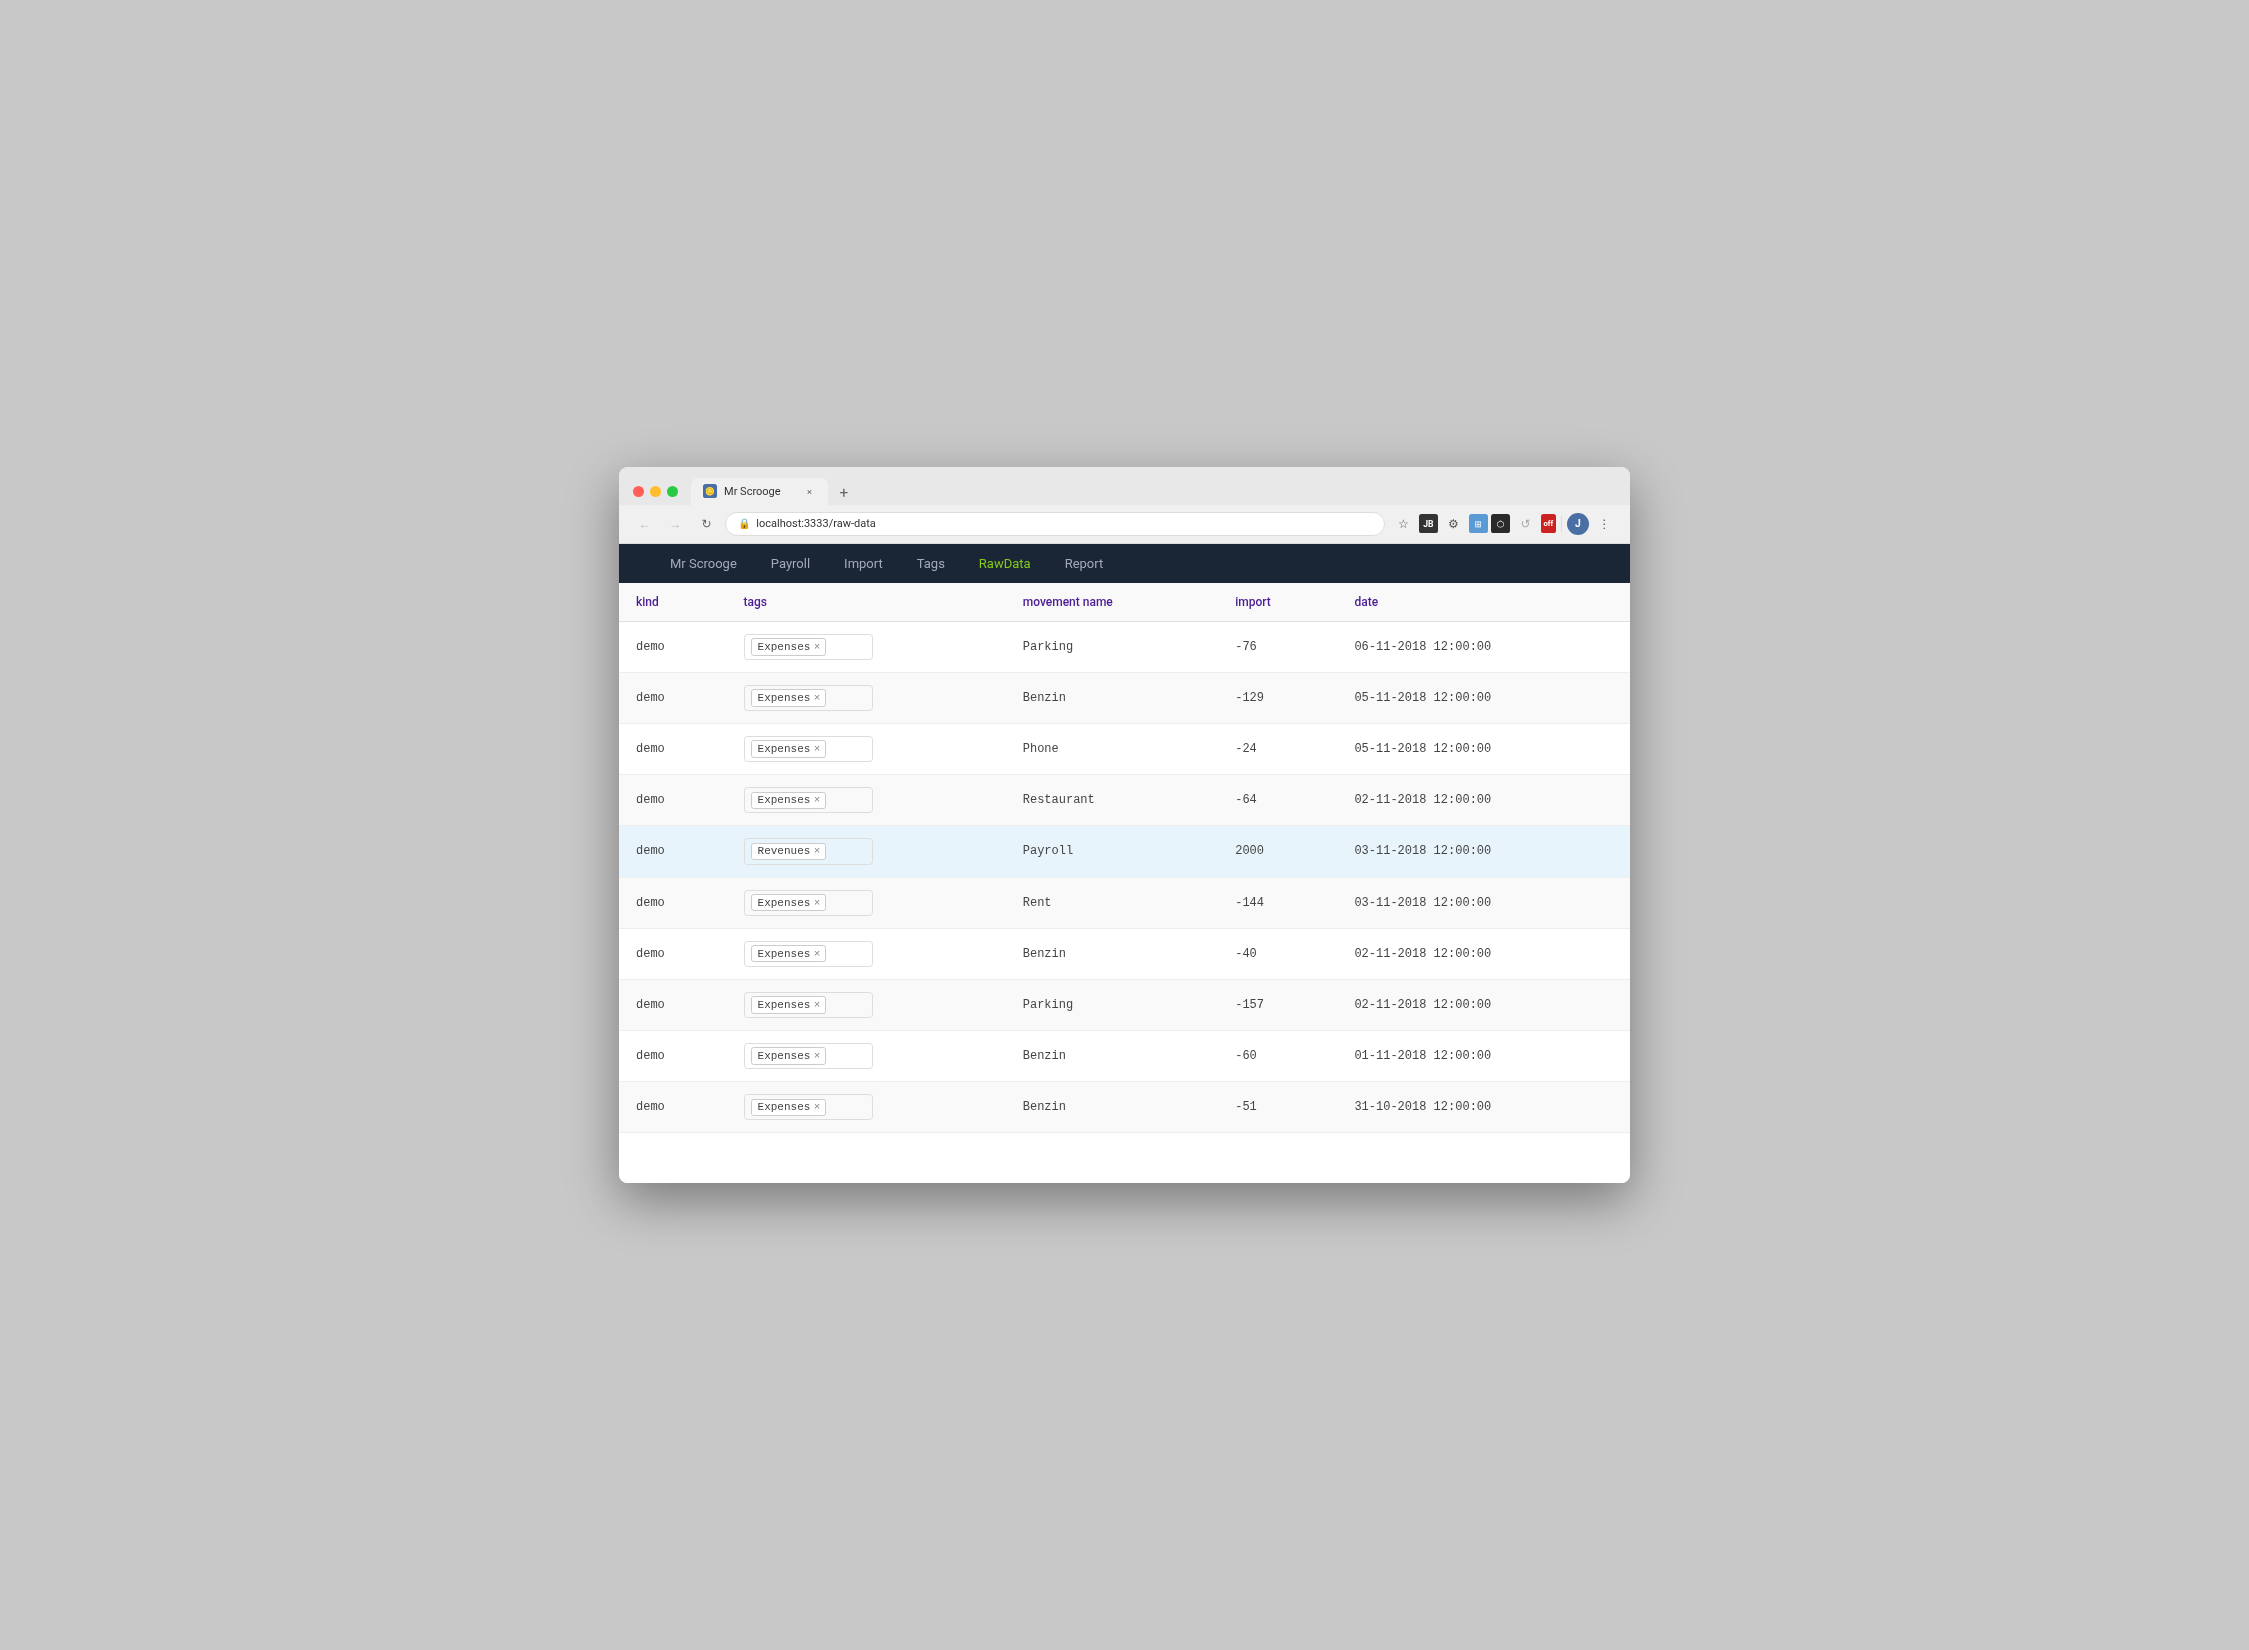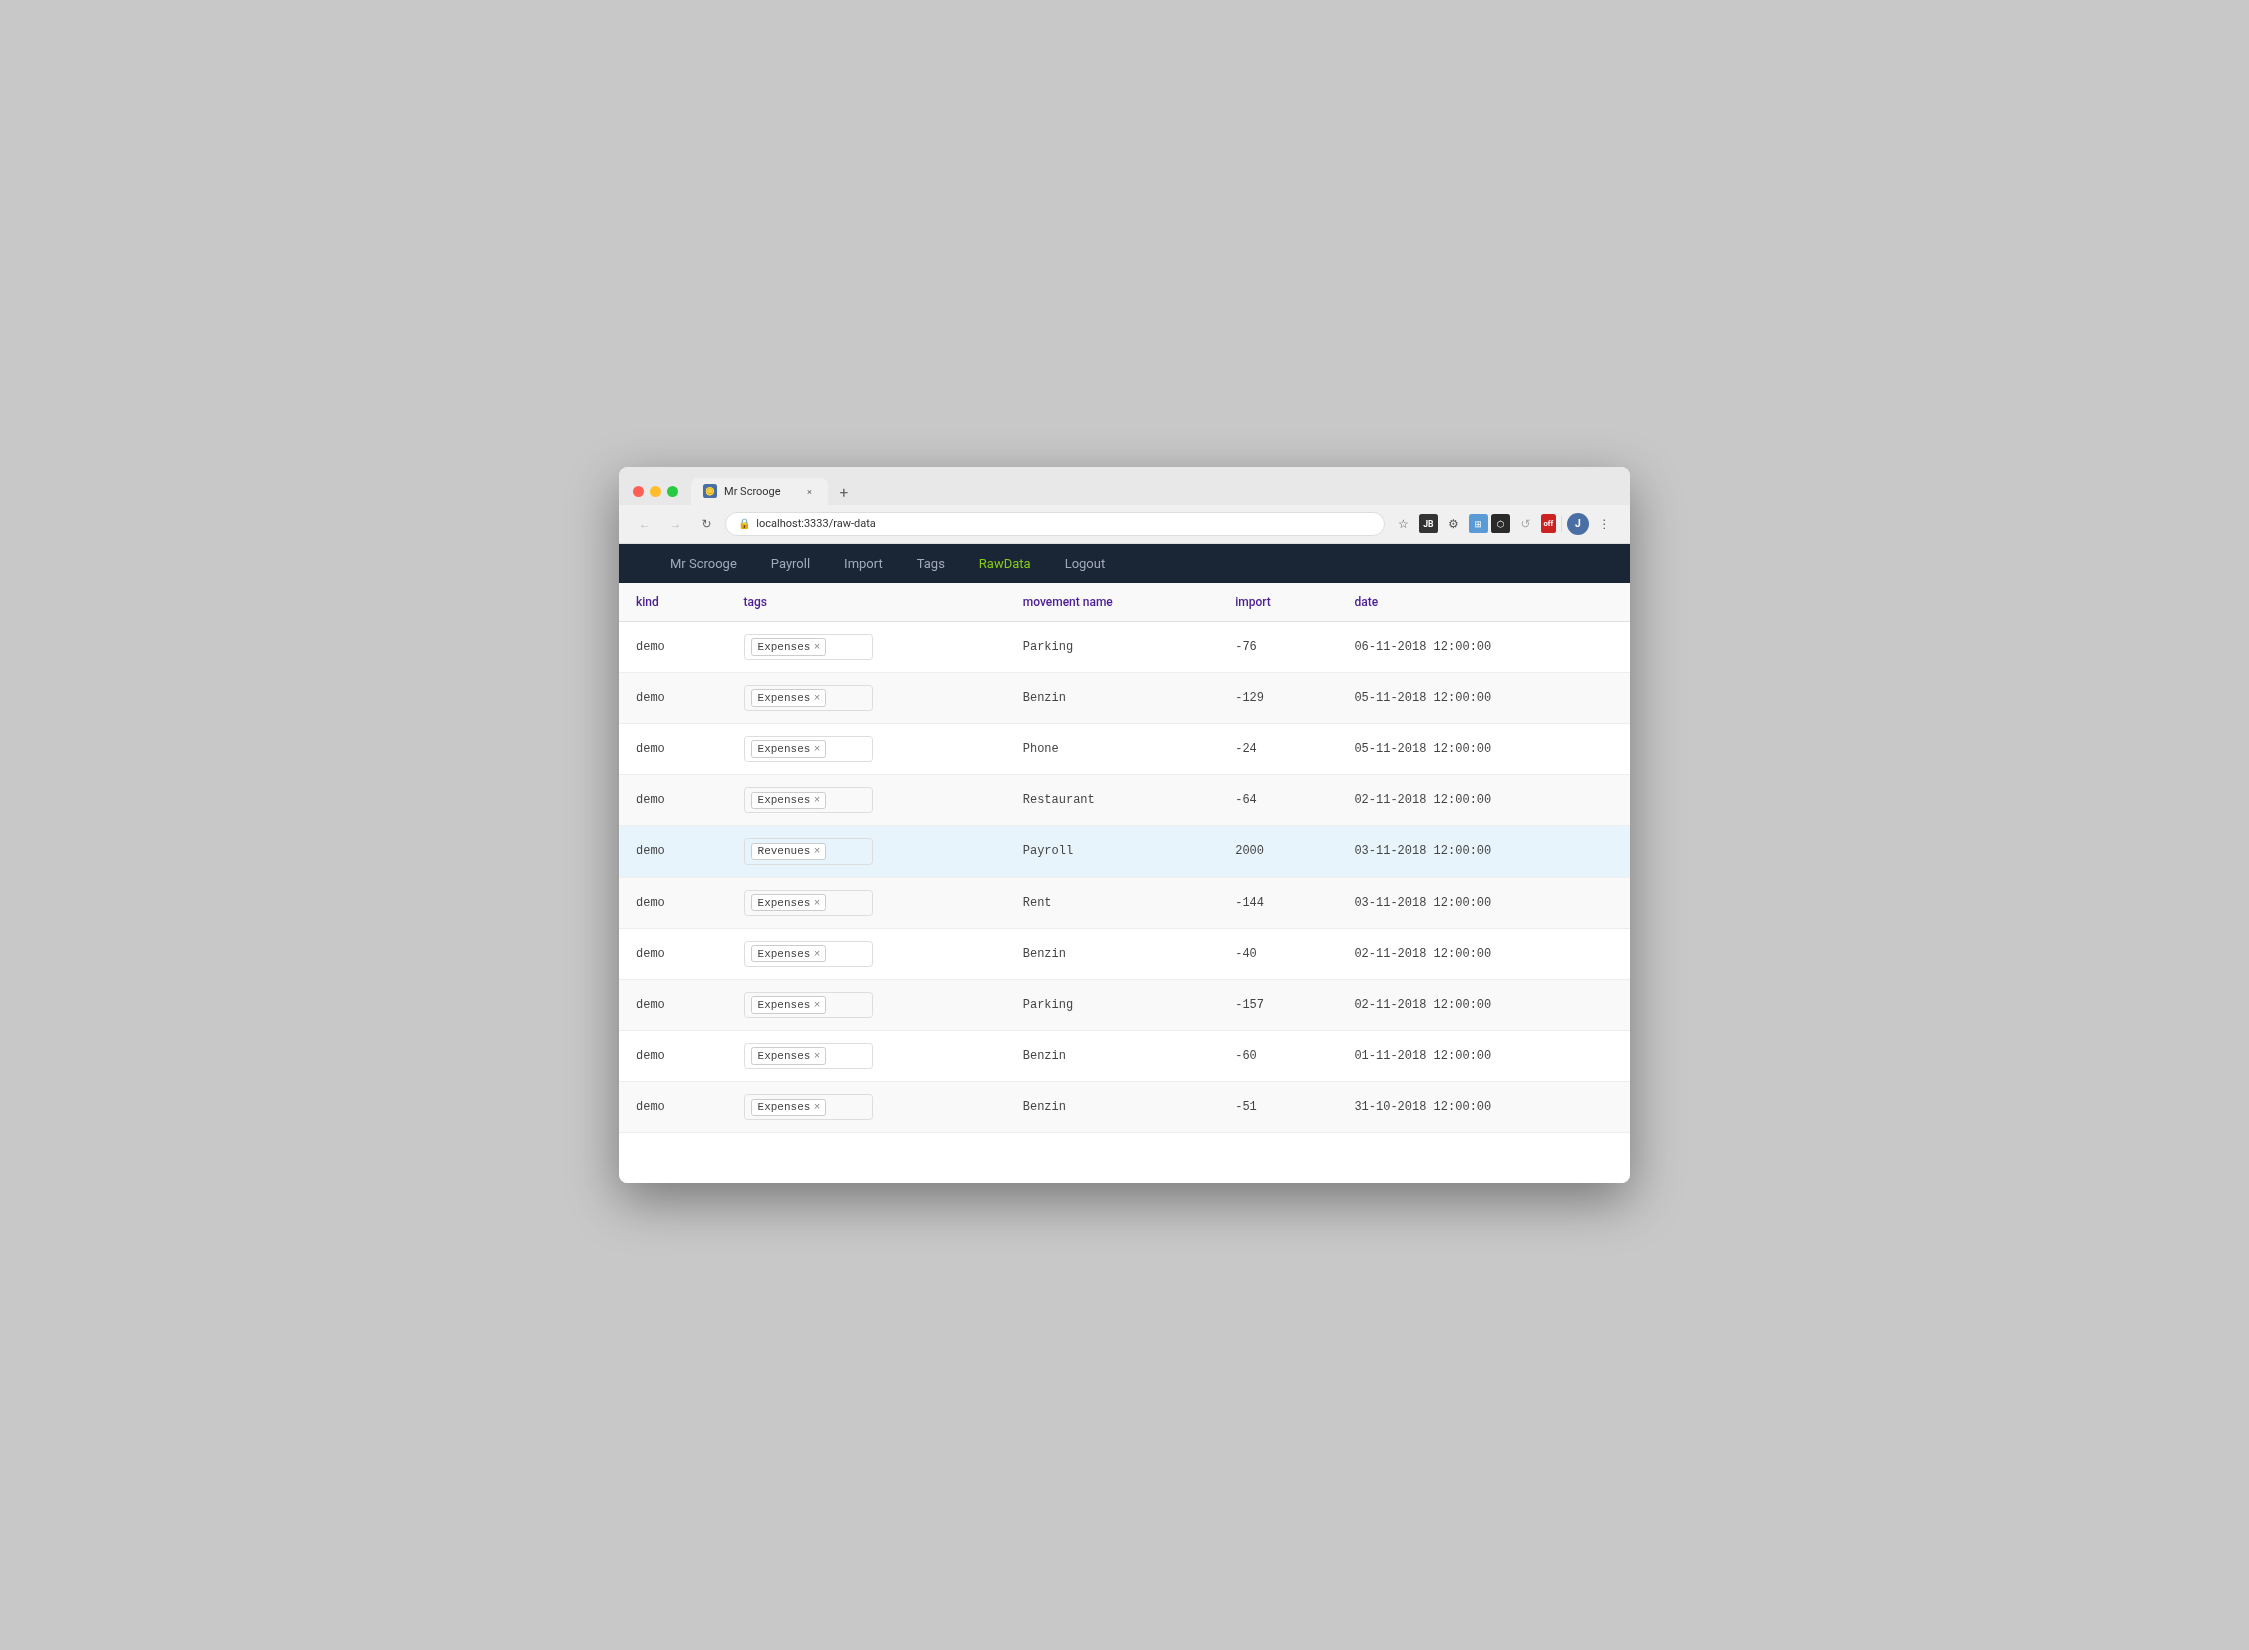--- a/index.html
+++ b/index.html
@@ -326,21 +326,21 @@
       <div class="nav-action-btn">⋮</div>
     </div>
   </div>
 
   <div class="app-nav">
     <a class="app-nav-item">Mr Scrooge</a>
     <a class="app-nav-item">Payroll</a>
     <a class="app-nav-item">Import</a>
     <a class="app-nav-item">Tags</a>
     <a class="app-nav-item active">RawData</a>
-    <a class="app-nav-item">Logout</a>
+    <a class="app-nav-item">Report</a>
   </div>
 
   <div class="main-content">
     <table class="data-table">
       <thead>
         <tr>
           <th>kind</th>
           <th>tags</th>
           <th>movement name</th>
           <th>import</th>

